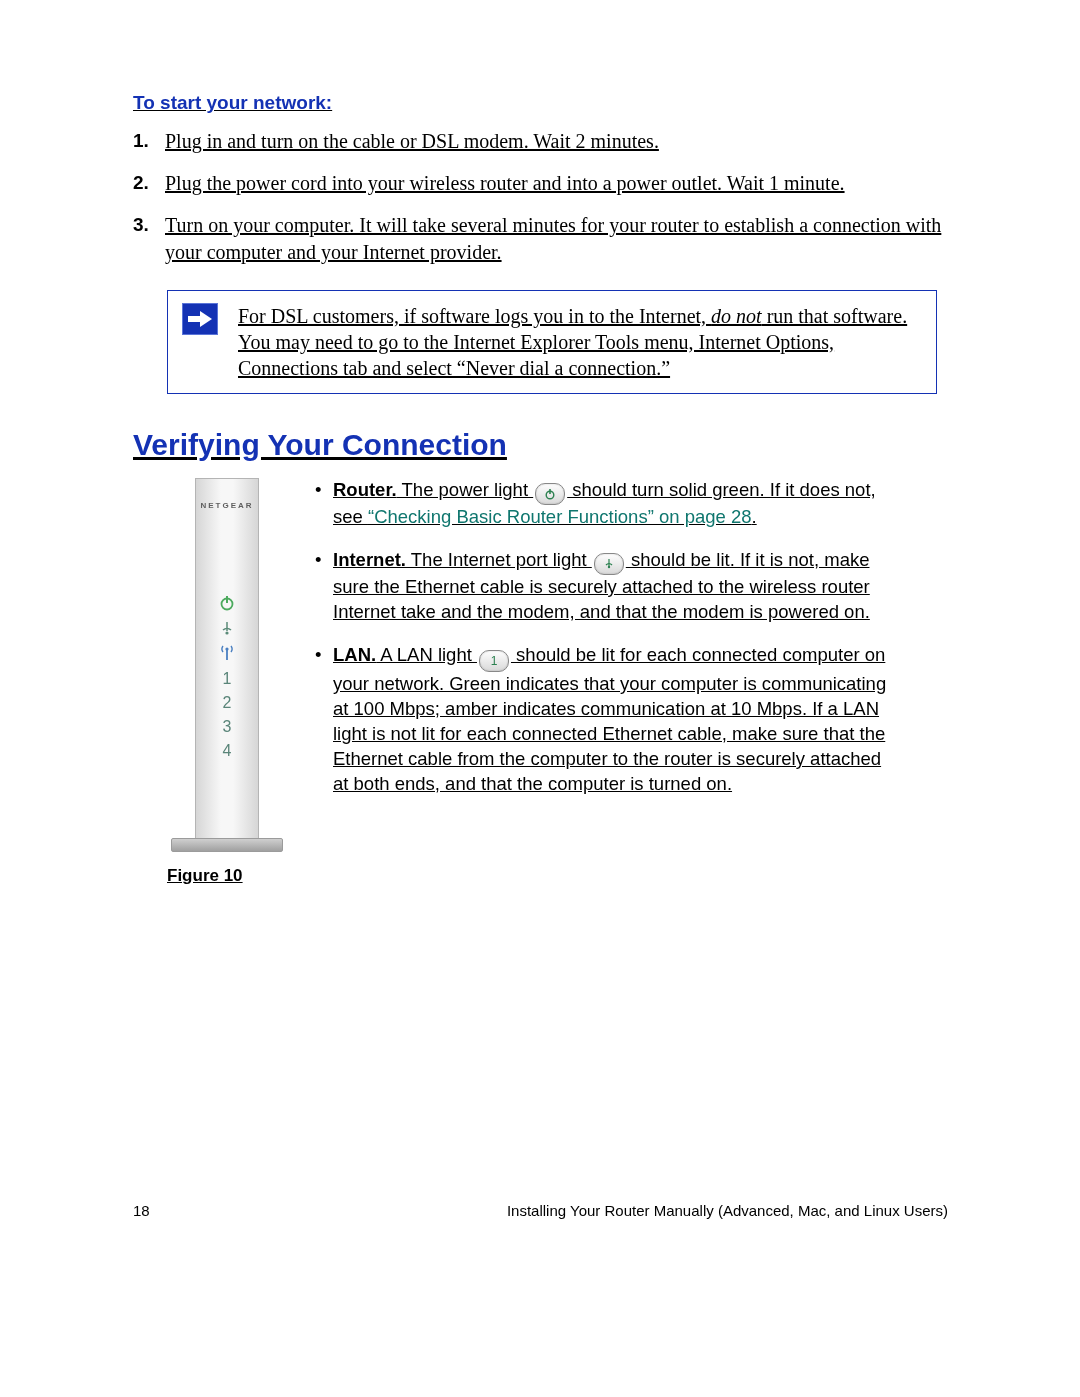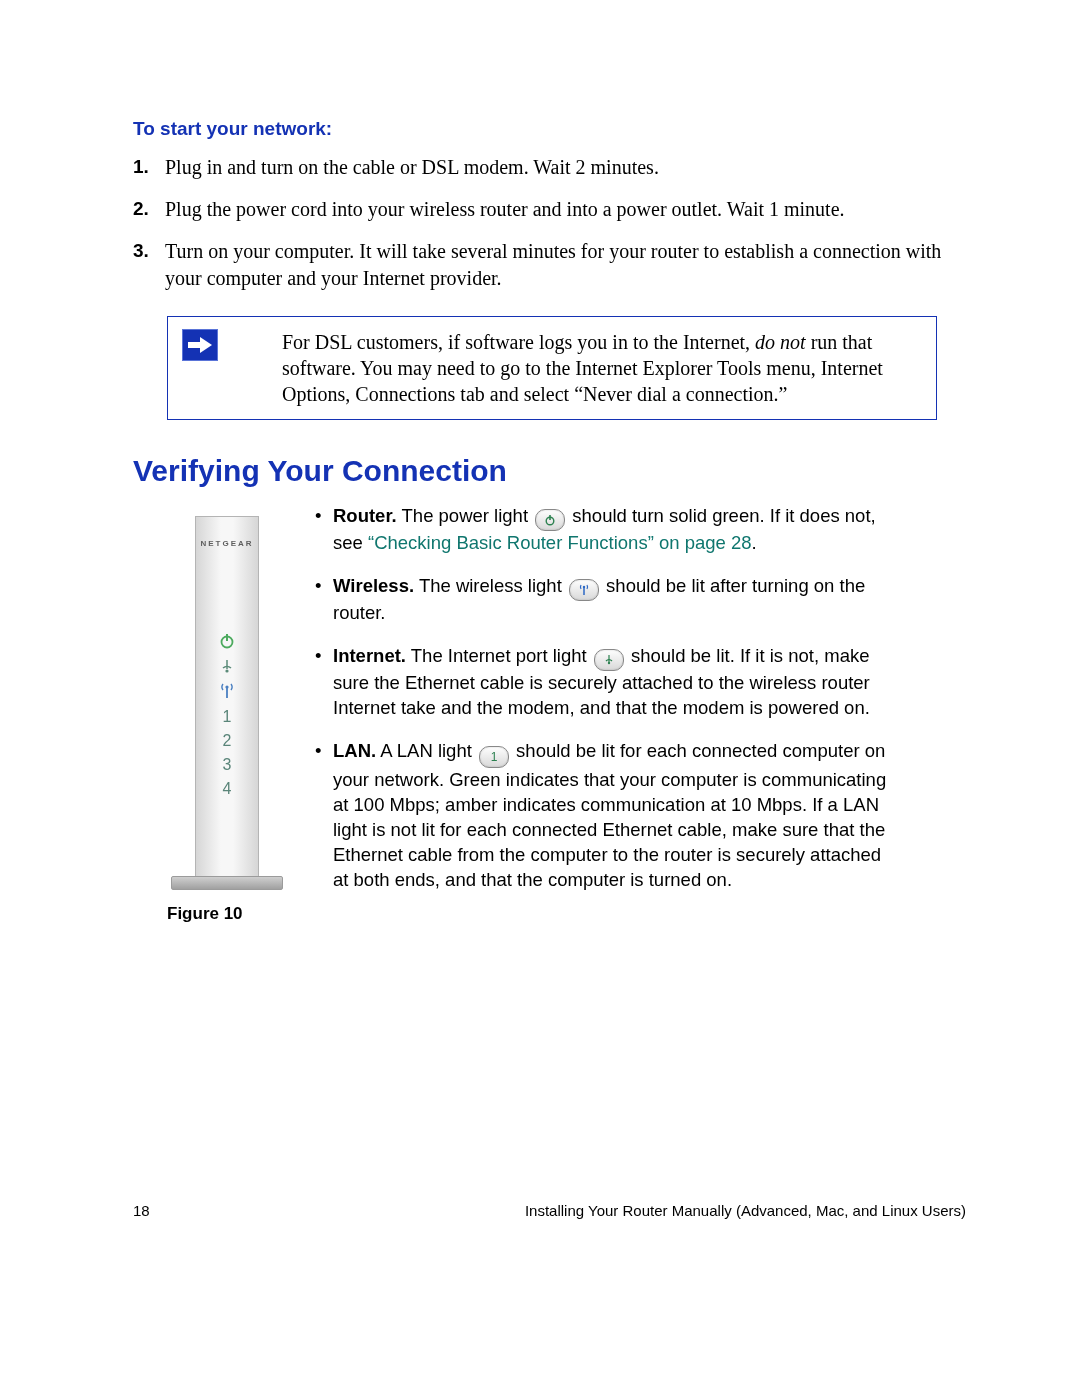--- a/index.html
+++ b/index.html
@@ -4,25 +4,26 @@
 <style>
   html, body {
     margin: 0;
     padding: 0;
     background: #ffffff;
     width: 1080px;
   }
   .page {
     width: 1080px;
     height: 1397px;
-    padding: 118px 130px 0 133px;
+    padding: 92px 130px 0 133px;
     box-sizing: border-box;
     font-family: "Times New Roman", Times, serif;
     color: #000000;
     position: relative;
+    text-decoration: underline;
   }
   .subhead {
     font-family: Arial, Helvetica, sans-serif;
     font-weight: bold;
     color: #1432b4;
     font-size: 19px;
     margin: 0 0 14px 0;
   }
   ol.steps {
     counter-reset: step;
@@ -50,21 +51,20 @@
   .callout {
     border: 1px solid #1432b4;
     margin: 4px 0 34px 34px;
     padding: 12px 24px 12px 14px;
     box-sizing: border-box;
     width: 770px;
   }
   .callout-inner {
     display: flex;
     align-items: flex-start;
-    gap: 44px;
   }
   .arrow-box {
     width: 34px;
     height: 30px;
     background: #1432b4;
     border: 1px solid #5a74d8;
     margin-right: 20px;
     flex: 0 0 auto;
     display:flex;
     align-items:center;
@@ -92,21 +92,21 @@
   .verify-block {
     display: flex;
     align-items: flex-start;
     margin-left: 34px;
   }
   .router-fig { width: 120px; flex: 0 0 auto; margin-right: 28px;}
   .router-draw {
     width: 84px;
     height: 374px;
     position: relative;
-    margin: 12px auto;
+    margin: 0 auto;
   }
   .router-base {
     position: absolute; left: -14px; right: -14px; bottom: 0; height: 12px;
     background: linear-gradient(#cfcfcf, #a0a0a0);
     border: 1px solid #9b9b9b; border-radius: 2px;
   }
   .router-body {
     position: absolute; left: 10px; right: 10px; top: 0; bottom: 8px;
     background: linear-gradient(90deg, #d6d6d6, #f7f7f7 40%, #f7f7f7 60%, #d6d6d6);
     border: 1px solid #b4b4b4;
@@ -160,21 +160,21 @@
     vertical-align: -4px;
     margin: 0 2px;
     font-family: Arial, Helvetica, sans-serif;
     font-size:12px;
     color:#2c8150;
   }
   .pill.blue { color:#2d68c4; }
   .quote-link { color:#0f766e; }
   .footer {
     position:absolute;
-    left:133px; right:114px;
+    left:133px; right:132px;
     bottom: 178px;
     font-family: Arial, Helvetica, sans-serif;
     font-size: 15px;
     display:flex;
     justify-content:space-between;
     gap:8px;
   }
 </style>
 </head>
 <body>
@@ -246,30 +246,20 @@
     <ul class="bullets">
       <li>
         <b>Router.</b><span> The power light </span><span class="pill">
             <svg width="12" height="12" viewBox="0 0 12 12">
               <circle cx="6" cy="7" r="3.8" fill="none" stroke="#2c8150" stroke-width="1.4"></circle>
               <line x1="6" y1="1" x2="6" y2="6" stroke="#2c8150" stroke-width="1.6"></line>
             </svg>
           </span><span> should turn solid green. If it does not, see </span><span class="quote-link">“Checking Basic Router Functions” on page 28</span><span>.</span>
       </li>
       <li>
-        <b>Wireless.</b><span> The wireless light </span><span class="pill blue">
-            <svg width="12" height="12" viewBox="0 0 12 12">
-              <line x1="6" y1="3" x2="6" y2="11" stroke="#2d68c4" stroke-width="1.5"></line>
-              <circle cx="6" cy="3" r="1.2" fill="#2d68c4"></circle>
-              <path d="M3 5 A4 4 0 0 1 3 1" fill="none" stroke="#2d68c4" stroke-width="1.2"></path>
-              <path d="M9 5 A4 4 0 0 0 9 1" fill="none" stroke="#2d68c4" stroke-width="1.2"></path>
-            </svg>
-          </span><span> should be lit after turning on the router.</span>
-      </li>
-      <li>
         <b>Internet.</b><span> The Internet port light </span><span class="pill">
             <svg width="12" height="12" viewBox="0 0 12 12">
               <circle cx="6" cy="9" r="1.2" fill="#2c8150"></circle>
               <path d="M3 7 A4 4 0 0 1 9 7" fill="none" stroke="#2c8150" stroke-width="1.2"></path>
               <line x1="6" y1="1" x2="6" y2="8" stroke="#2c8150" stroke-width="1.2"></line>
             </svg>
           </span><span> should be lit. If it is not, make sure the Ethernet cable is securely attached to the wireless router Internet take and the modem, and that the modem is powered on.</span>
       </li>
       <li>
         <b>LAN.</b><span> A LAN light </span><span class="pill">1</span><span> should be lit for each connected computer on your network. Green indicates that your computer is communicating at 100 Mbps; amber indicates communication at 10 Mbps. If a LAN light is not lit for each connected Ethernet cable, make sure that the Ethernet cable from the computer to the router is securely attached at both ends, and that the computer is turned on.</span>

